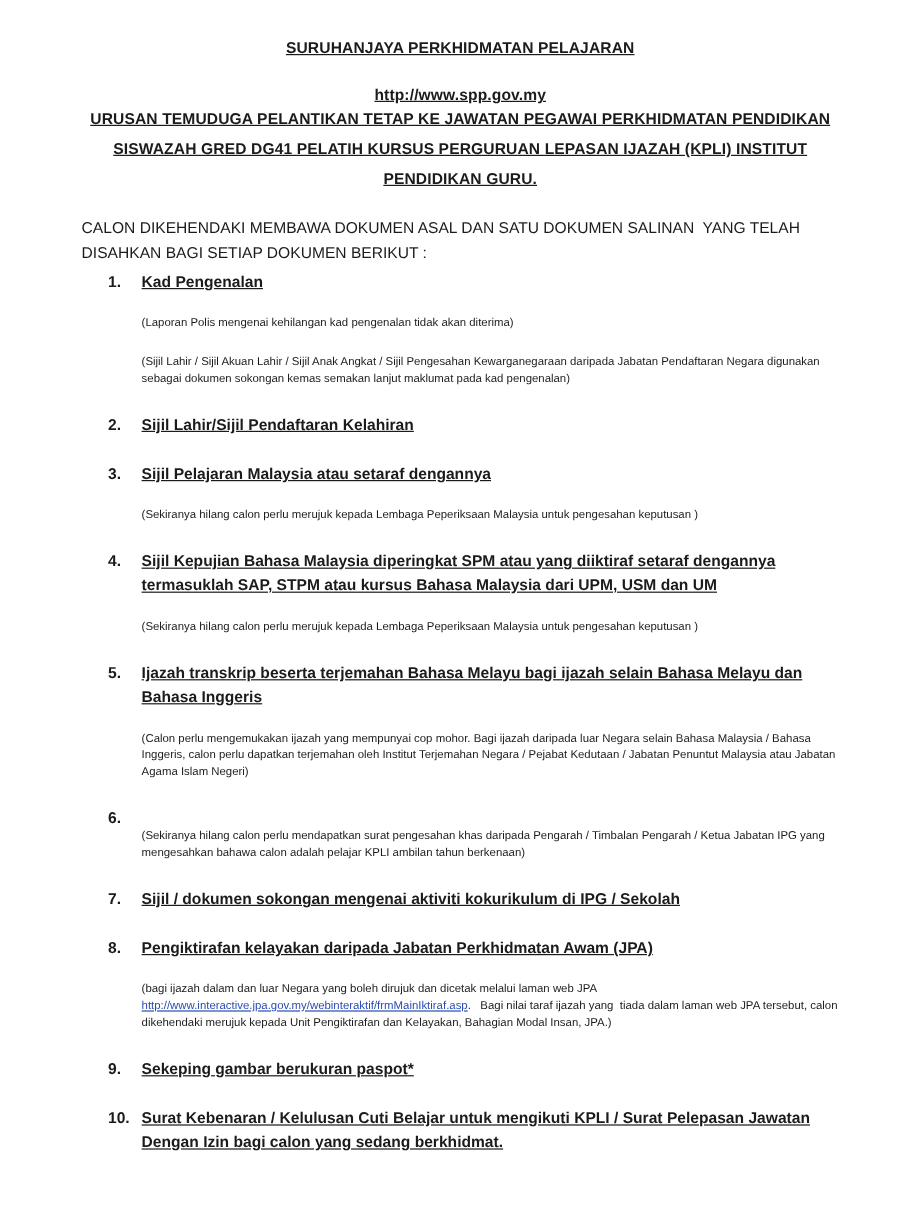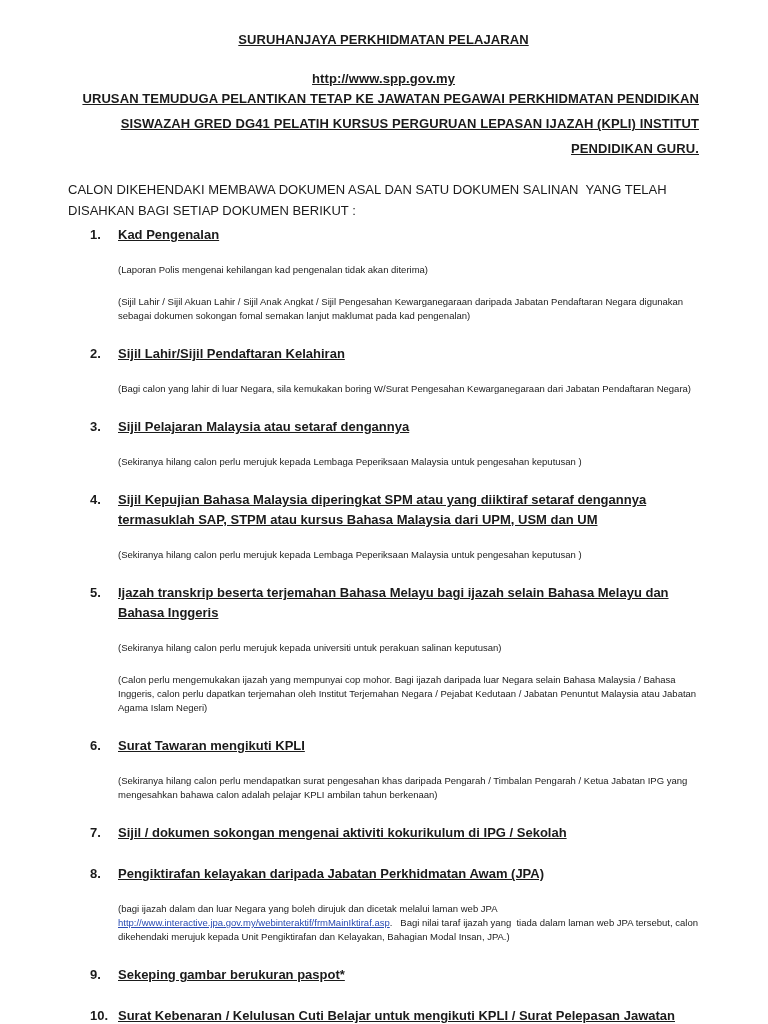--- a/index.html
+++ b/index.html
@@ -16,21 +16,21 @@
   }
   .doc-title, .doc-url, .doc-heading {
     text-align: center;
     font-weight: bold;
     font-size: 13px;
     text-decoration: underline;
     letter-spacing: 0.1px;
   }
   .doc-title { margin-bottom: 24px; }
   .doc-url { }
-  .doc-heading { line-height: 25px; margin-bottom: 18px; text-align: right; }
+  .doc-heading { line-height: 25px; margin-bottom: 18px; }
   .intro {
     font-size: 13px;
     line-height: 21px;
     white-space: pre-wrap;
     margin-bottom: 4px;
   }
   .doc-list { margin-left: 22px; }
   .item { display: flex; margin-bottom: 21px; }
   .item .num {
     width: 28px; flex-shrink: 0;
@@ -60,29 +60,28 @@
 
   <p class="intro">CALON DIKEHENDAKI MEMBAWA DOKUMEN ASAL DAN SATU DOKUMEN SALINAN  YANG TELAH DISAHKAN BAGI SETIAP DOKUMEN BERIKUT :</p>
 
   <div class="doc-list">
 
     <div class="item">
       <span class="num">1.</span>
       <div class="item-body">
         <p class="item-title">Kad Pengenalan</p>
         <p class="note">(Laporan Polis mengenai kehilangan kad pengenalan tidak akan diterima)</p>
-        <p class="note">(Sijil Lahir / Sijil Akuan Lahir / Sijil Anak Angkat / Sijil Pengesahan Kewarganegaraan daripada Jabatan Pendaftaran Negara digunakan sebagai dokumen sokongan fomal semakan lanjut maklumat pada kad pengenalan)</p>
+        <p class="note">(Sijil Lahir / Sijil Akuan Lahir / Sijil Anak Angkat / Sijil Pengesahan Kewarganegaraan daripada Jabatan Pendaftaran Negara digunakan sebagai dokumen sokongan kemas semakan lanjut maklumat pada kad pengenalan)</p>
       </div>
     </div>
 
     <div class="item">
       <span class="num">2.</span>
       <div class="item-body">
         <p class="item-title">Sijil Lahir/Sijil Pendaftaran Kelahiran</p>
-        <p class="note">(Bagi calon yang lahir di luar Negara, sila kemukakan boring W/Surat Pengesahan Kewarganegaraan dari Jabatan Pendaftaran Negara)</p>
       </div>
     </div>
 
     <div class="item">
       <span class="num">3.</span>
       <div class="item-body">
         <p class="item-title">Sijil Pelajaran Malaysia atau setaraf dengannya</p>
         <p class="note">(Sekiranya hilang calon perlu merujuk kepada Lembaga Peperiksaan Malaysia untuk pengesahan keputusan )</p>
       </div>
     </div>
@@ -92,29 +91,27 @@
       <div class="item-body">
         <p class="item-title">Sijil Kepujian Bahasa Malaysia diperingkat SPM atau yang diiktiraf setaraf dengannya termasuklah SAP, STPM atau kursus Bahasa Malaysia dari UPM, USM dan UM</p>
         <p class="note">(Sekiranya hilang calon perlu merujuk kepada Lembaga Peperiksaan Malaysia untuk pengesahan keputusan )</p>
       </div>
     </div>
 
     <div class="item">
       <span class="num">5.</span>
       <div class="item-body">
         <p class="item-title">Ijazah transkrip beserta terjemahan Bahasa Melayu bagi ijazah selain Bahasa Melayu dan Bahasa Inggeris</p>
-        <p class="note">(Sekiranya hilang calon perlu merujuk kepada universiti untuk perakuan salinan keputusan)</p>
         <p class="note">(Calon perlu mengemukakan ijazah yang mempunyai cop mohor. Bagi ijazah daripada luar Negara selain Bahasa Malaysia / Bahasa Inggeris, calon perlu dapatkan terjemahan oleh Institut Terjemahan Negara / Pejabat Kedutaan / Jabatan Penuntut Malaysia atau Jabatan Agama Islam Negeri)</p>
       </div>
     </div>
 
     <div class="item">
       <span class="num">6.</span>
       <div class="item-body">
-        <p class="item-title">Surat Tawaran mengikuti KPLI</p>
         <p class="note">(Sekiranya hilang calon perlu mendapatkan surat pengesahan khas daripada Pengarah / Timbalan Pengarah / Ketua Jabatan IPG yang mengesahkan bahawa calon adalah pelajar KPLI ambilan tahun berkenaan)</p>
       </div>
     </div>
 
     <div class="item">
       <span class="num">7.</span>
       <div class="item-body">
         <p class="item-title">Sijil / dokumen sokongan mengenai aktiviti kokurikulum di IPG / Sekolah</p>
       </div>
     </div>

